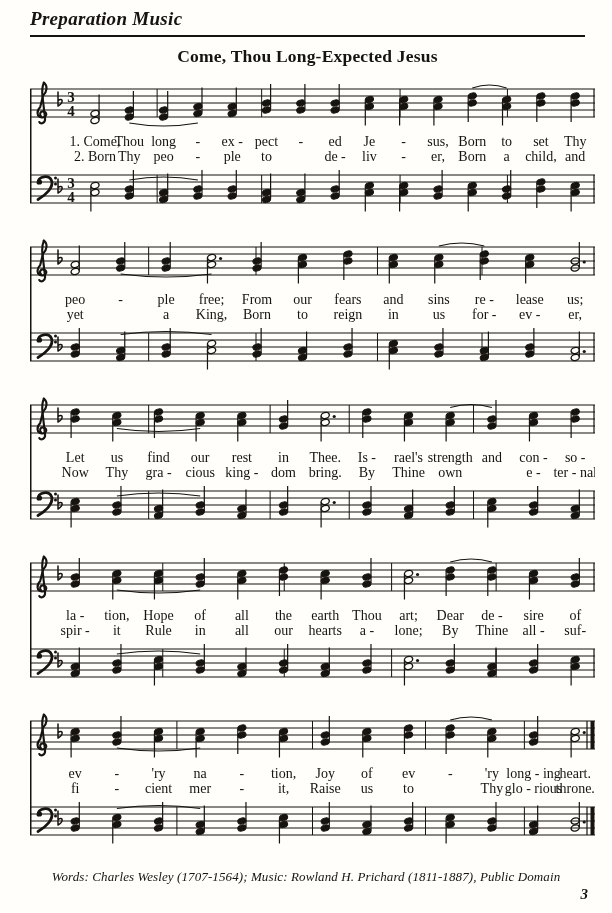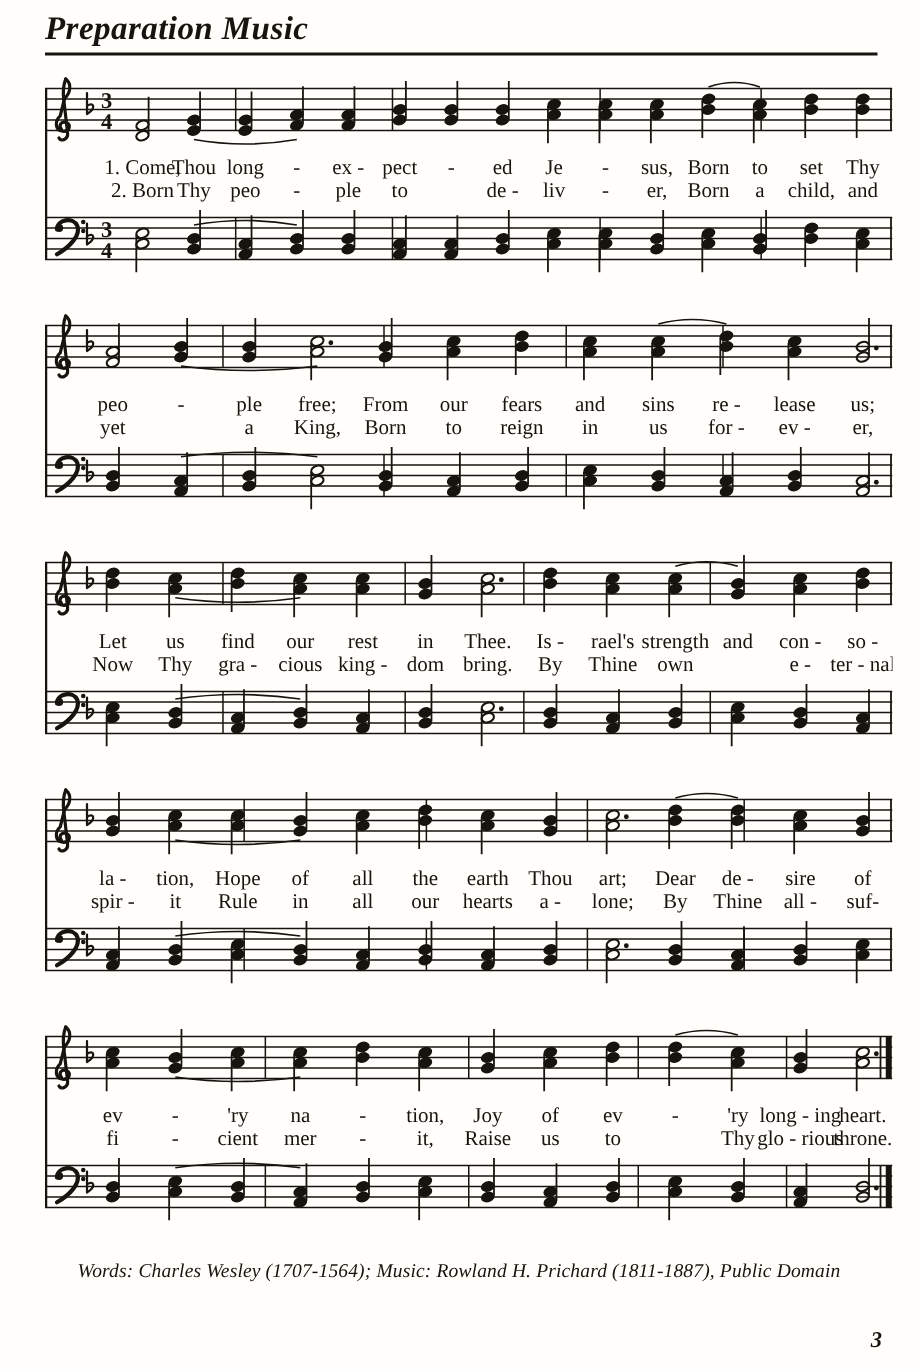--- a/index.html
+++ b/index.html
@@ -7,21 +7,21 @@
     width:612px;height:913px;
     background:#fffefa;
     font-family:"Liberation Serif", serif;
     color:#17130e;
     overflow:hidden;
     position:relative;
   }
   .page{position:absolute;inset:0;}
   .header{margin:6px 27px 0 30px;}
   .section-header{
-    font-size:22px;font-weight:bold;font-style:italic;
+    font-size:19px;font-weight:bold;font-style:italic;
     letter-spacing:.3px;margin:0;line-height:26px;
   }
   .header-rule{border:0;border-top:2px solid #17130e;margin:3px 0 0 0;}
   .hymn-title{
     text-align:center;font-size:17.5px;font-weight:bold;
     margin:9px 0 0 0;line-height:21px;letter-spacing:.2px;
   }
   #score{margin:12px 27px 0 30px;}
   .system{display:block;margin-bottom:10px;}
   .system svg{display:block;}
@@ -36,20 +36,21 @@
   text.lyric{font-family:"Liberation Serif", serif;font-size:14px;fill:#17130e;}
   text.tsig{font-family:"Liberation Serif", serif;font-size:15px;font-weight:bold;fill:#17130e;}
 </style>
 </head>
 <body>
 
 <div class="page">
   <div class="header">
     <h1 class="section-header">Preparation Music</h1>
     <hr class="header-rule">
+    <h2 class="hymn-title">Come, Thou Long-Expected Jesus</h2>
   </div>
 
   <div id="score">
       <div class="system">
         <svg width="565" height="148" viewBox="0 0 565 148">
           <g>
             <line x1="0" y1="10" x2="565" y2="10" stroke="#17130e" stroke-width="1"></line>
             <line x1="0" y1="17" x2="565" y2="17" stroke="#17130e" stroke-width="1"></line>
             <line x1="0" y1="24" x2="565" y2="24" stroke="#17130e" stroke-width="1"></line>
             <line x1="0" y1="31" x2="565" y2="31" stroke="#17130e" stroke-width="1"></line>

